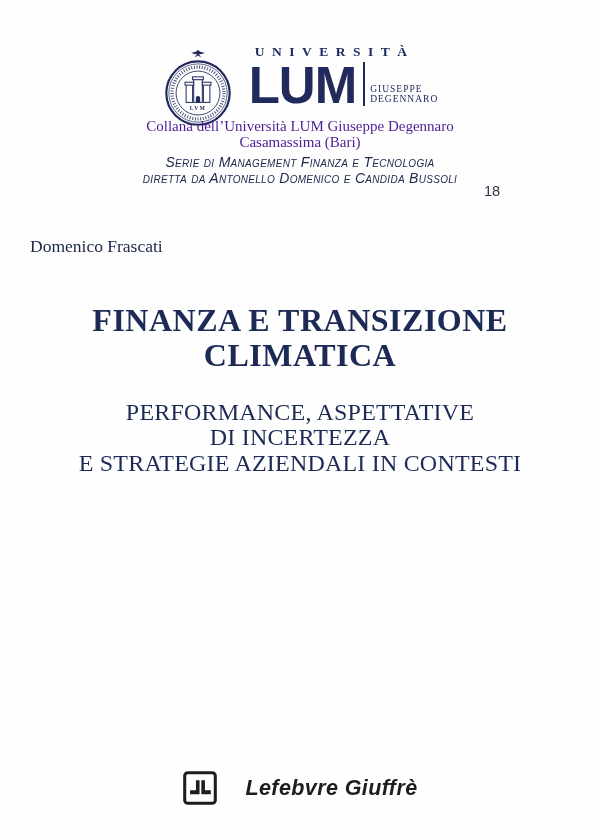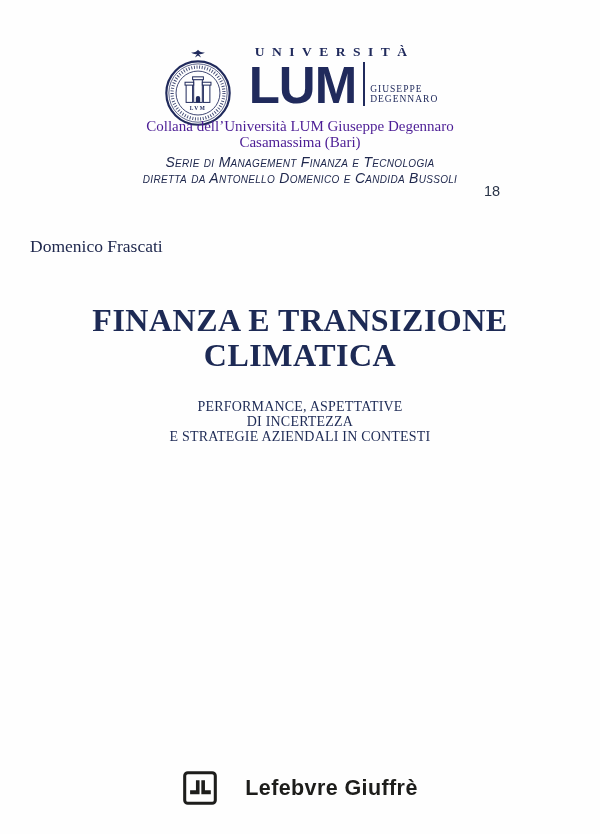--- a/index.html
+++ b/index.html
@@ -70,29 +70,30 @@
   }
   .book-title {
     position: absolute; top: 303px; left: 0; right: 0;
     text-align: center; font-weight: 700;
     font-size: 32px; line-height: 1.1; letter-spacing: 0.5px;
     color: #1d2a55;
   }
   .book-subtitle {
     position: absolute; top: 400px; left: 0; right: 0;
     text-align: center;
-    font-size: 14px; line-height: 1.06; letter-spacing: 0.2px;
+    font-size: 24px; line-height: 1.06; letter-spacing: 0.2px;
     font-weight: 400; color: #1d2a55;
   }
 
   
   .publisher {
     position: absolute; top: 770px; left: 0; right: 0;
     display: flex; justify-content: center; align-items: center;
     gap: 27px;
+    font-style: italic;
   }
   .publisher-name {
     font-family: "Liberation Sans", sans-serif;
     font-size: 21.5px; font-weight: 700; letter-spacing: 0.4px;
     color: #1d1d1b;
   }
 </style>
 </head>
 <body>
 

